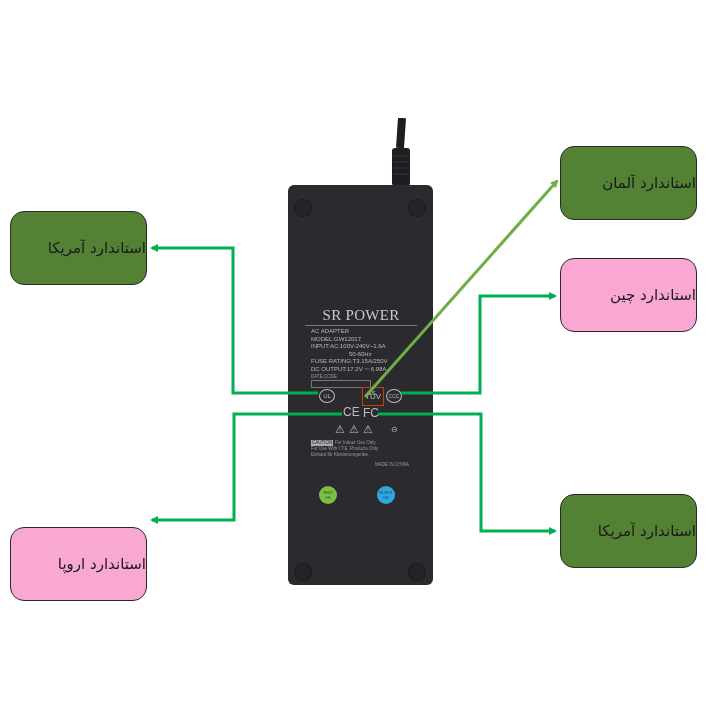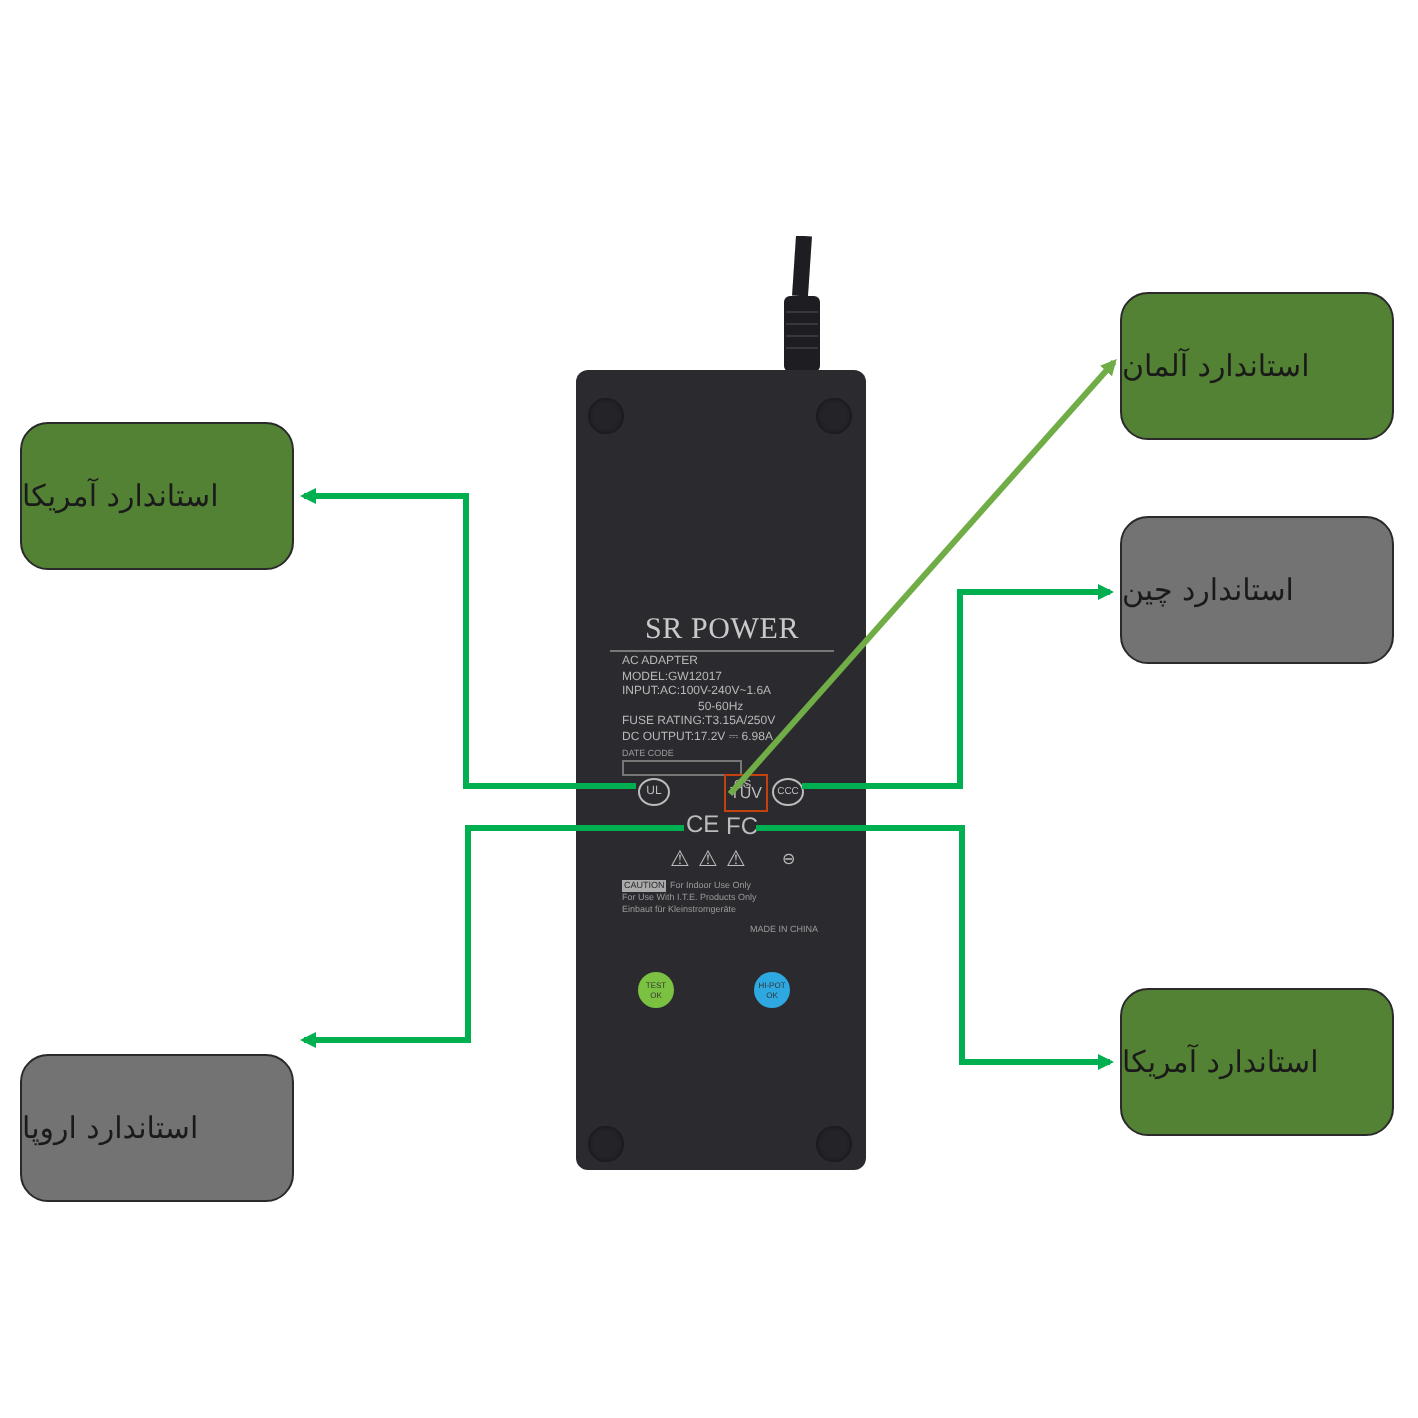--- a/index.html
+++ b/index.html
@@ -1,20 +1,20 @@
 <!DOCTYPE html>
 <html><head>
 <meta charset="utf-8">
 <style>
   html, body { margin:0; padding:0; background:#ffffff; }
   body { width:709px; height:709px; position:relative; overflow:hidden; font-family:"DejaVu Sans", sans-serif; }
-  .box { position:absolute; border:1.5px solid #2a2a2a; border-radius:14px; display:flex; align-items:center; justify-content:flex-start; box-sizing:border-box; }
+  .box { position:absolute; border:1.5px solid #2a2a2a; border-radius:14px; display:flex; align-items:center; justify-content:flex-end; box-sizing:border-box; }
   .box span { direction:rtl; font-size:15px; color:#1a1a1a; font-family:"DejaVu Sans", sans-serif; }
   .dark { background:#548235; }
-  .light { background:#737373; }
+  .light { background:#f9a8d4; }
   #b-us-left  { left:10px;  top:211px; width:137px; height:74px; }
   #b-eu       { left:10px;  top:483px; width:137px; height:74px;margin-top:44px; }
   #b-de       { left:560px; top:146px; width:137px; height:74px; }
   #b-cn       { left:560px; top:258px; width:137px; height:74px; }
   #b-us-right { left:560px; top:494px; width:137px; height:74px; }
 
   #device { position:absolute; left:288px; top:185px; width:145px; height:400px; background:#2b2a2f; border-radius:6px; }
   .foot { position:absolute; width:18px; height:18px; border-radius:50%; background:#242328; box-shadow: inset 0 0 2px #111; }
   #label-area { position:absolute; left:17px; top:118px; width:112px; height:248px; }
   .brand { position:absolute; left:0; top:4px; width:112px; text-align:center; color:#c9c9c9; font-family:Liberation Serif, serif; font-size:15px; letter-spacing:0.3px; border-bottom:1px solid #777; padding-bottom:1px; }

